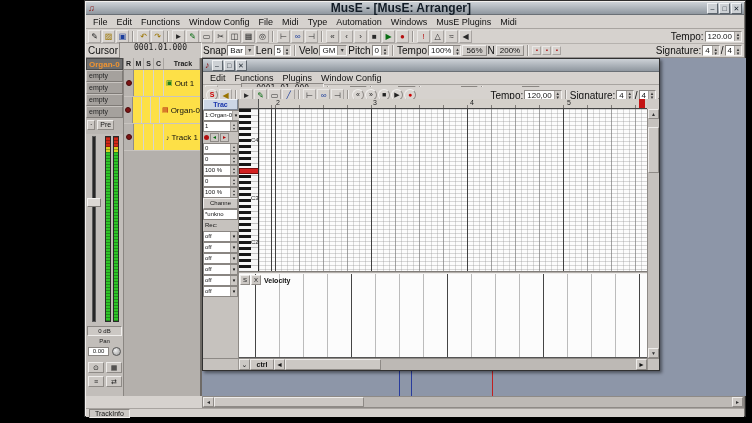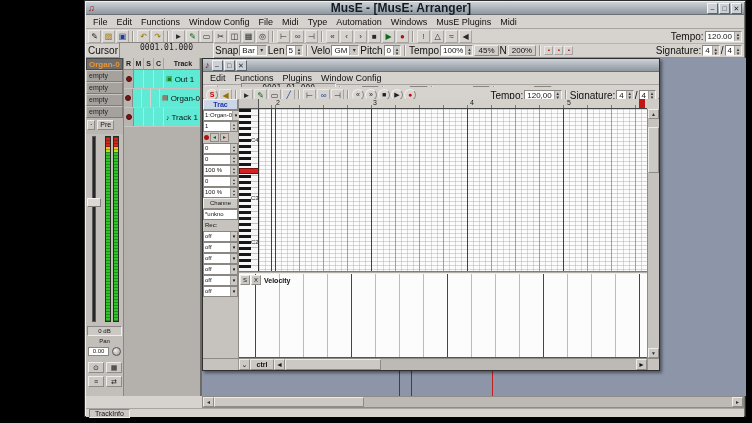--- a/index.html
+++ b/index.html
@@ -15,21 +15,21 @@
 .wbtns{display:flex;gap:1px;flex:none}
 .wbtn{width:11px;height:11px;background:#cdd1d5;border:1px solid;border-color:#f0f2f4 #5c646c #5c646c #f0f2f4;font-size:7px;line-height:9px;text-align:center;color:#1c2630}
 .menubar{position:absolute;left:1px;top:14px;right:1px;height:14px;background:#d6d2ce;border-bottom:1px solid #a8a4a0;display:flex;align-items:center;gap:1px;padding:0 3px}
 .mi{font-size:9px;padding:0 4px;color:#101010;white-space:nowrap}
 .toolbar{display:flex;align-items:center;gap:1px;padding:0 2px;background:#d6d2ce}
 .mw .t1{position:absolute;left:1px;top:28px;right:1px;height:15px;border-bottom:1px solid #b6b2ae}
 .mw .t2{position:absolute;left:1px;top:43px;right:1px;height:14px;border-bottom:1px solid #969290}
 .tbtn{flex:none;width:13px;height:13px;font-size:8px;line-height:11px;text-align:center;color:#2a2a2a;background:#d6d2ce;border:1px solid;border-color:#e9e7e5 #a7a3a0 #a7a3a0 #e9e7e5}
 .sep{flex:none;width:2px;height:11px;border-left:1px solid #9a9692;border-right:1px solid #efedeb;margin:0 2px}
 .lbl{font-size:10px;color:#101010;white-space:nowrap;flex:none}
-.disp{flex:none;height:18px;background:#ccc8c4;border:1px solid;border-color:#8a8682 #f2f0ee #f2f0ee #8a8682;font-family:"DejaVu Sans Mono",monospace;font-size:8px;line-height:9px;padding:0 20px;color:#202020}
+.disp{flex:none;height:18px;background:#ccc8c4;border:1px solid;border-color:#8a8682 #f2f0ee #f2f0ee #8a8682;font-family:"DejaVu Sans Mono",monospace;font-size:8px;line-height:9px;padding:0 14px;color:#202020}
 .spin,.combo{flex:none;display:inline-flex;height:11px;background:#fff;border:1px solid;border-color:#8a8682 #f2f0ee #f2f0ee #8a8682}
 .spin .val,.combo .val{font-size:8px;line-height:9px;padding:0 2px;color:#141414;white-space:nowrap}
 .spin .arr{width:7px;background:#ccc8c4;border-left:1px solid #a8a4a0;display:flex;flex-direction:column;align-items:center;justify-content:center}
 .spin .arr span{font-size:5px;line-height:4px;color:#333}
 .combo .drop{width:9px;background:#ccc8c4;border-left:1px solid #a8a4a0;font-size:6px;line-height:9px;text-align:center;color:#333}
 .flatbtn{flex:none;height:11px;background:#d0ccc8;border:1px solid;border-color:#eeecea #8e8a86 #8e8a86 #eeecea;font-size:8px;line-height:9px;padding:0 3px;color:#141414}
 .spacer{flex:1}
 .ic-y{color:#9a7400}.ic-b{color:#1c3e9c}.ic-r{color:#b41010}.ic-g{color:#0a6e14}
 .mini{width:9px;height:9px;font-size:6px;line-height:7px}
 
@@ -48,21 +48,21 @@
 .dbbox{position:absolute;left:1px;right:1px;top:192px;height:10px;background:#ccc8c4;border:1px solid;border-color:#8a8682 #f0eeec #f0eeec #8a8682;font-size:6px;line-height:8px;text-align:center;color:#181818}
 .panlbl{position:absolute;left:0;right:0;top:204px;font-size:6px;text-align:center;color:#181818}
 .panval{position:absolute;left:2px;top:213px;width:21px;height:9px;background:#fff;border:1px solid #8a8682;font-size:6px;line-height:7px;text-align:center;color:#181818}
 .knob{position:absolute;left:26px;top:213px;width:9px;height:9px;border-radius:50%;background:radial-gradient(circle at 35% 35%,#eee,#9a9a9a);border:1px solid #555}
 .mxbtn{position:absolute;width:16px;height:11px;background:#ccc8c4;border:1px solid;border-color:#eeecea #8e8a86 #8e8a86 #eeecea;font-size:7px;line-height:9px;text-align:center;color:#222}
 
 .track-list{position:absolute;left:38px;top:0;width:78px;height:338px;background:#b4b0ac;border-right:2px solid #6e6a66}
 .tl-header{display:flex;height:12px;background:#ccc8c4;border-bottom:1px solid #908c88;font-size:7px;font-weight:bold;color:#202020}
 .tl-header span{border-right:1px solid #a8a4a0;text-align:center;line-height:11px}
 .colw{width:10px;flex:none}.coltrack{flex:1;text-align:left;padding-left:3px}
-.tl-row{display:flex;height:19px;background:#5eead4;border-bottom:1px solid #c8c4c0;align-items:center}
+.tl-row{display:flex;height:27px;background:#fde047;border-bottom:1px solid #c8c4c0;align-items:center}
 .rec-cell{width:10px;align-self:stretch;background:#b8b4b0;border-right:1px solid #908c88;display:flex;align-items:center;justify-content:center}
 .rec-dot{width:6px;height:6px;border-radius:50%;background:#7c1414;border:1px solid #4a0c0c}
 .msc{width:10px;align-self:stretch;border-right:1px solid #d8d4d0}
 .ticon{font-size:7px;margin:0 2px 0 2px;flex:none}
 .ticon.g{color:#1e7e1e}.ticon.r{color:#b42010}.ticon.k{color:#303030}
 .tname{font-size:8px;color:#101010;white-space:nowrap}
 
 .canvas{position:absolute;left:116px;top:0;width:544px;height:338px;background:#8d96a8;overflow:hidden}
 .vline{position:absolute;top:0;bottom:0;width:1px}
 .vl-red{left:290px;background:#c02020}.vl-b1{left:197px;background:#283c9c}.vl-b2{left:209px;background:#283c9c}
@@ -232,21 +232,21 @@
     </span>
     <span class="sep"></span>
     <span class="lbl">Tempo</span>
     <span class="spin">
       <span class="val">100%</span>
       <span class="arr">
             <span>▴</span>
             <span>▾</span>
           </span>
     </span>
-    <span class="flatbtn">45%</span>
+    <span class="flatbtn">56%</span>
     <span class="lbl">N</span>
     <span class="flatbtn">200%</span>
     <span class="sep"></span>
     <span class="tbtn mini ic-r">▪</span>
     <span class="tbtn mini ic-r">▪</span>
     <span class="tbtn mini ic-r">▪</span>
     <span class="spacer"></span>
     <span class="lbl">Signature:</span>
     <span class="spin">
       <span class="val">4</span>

